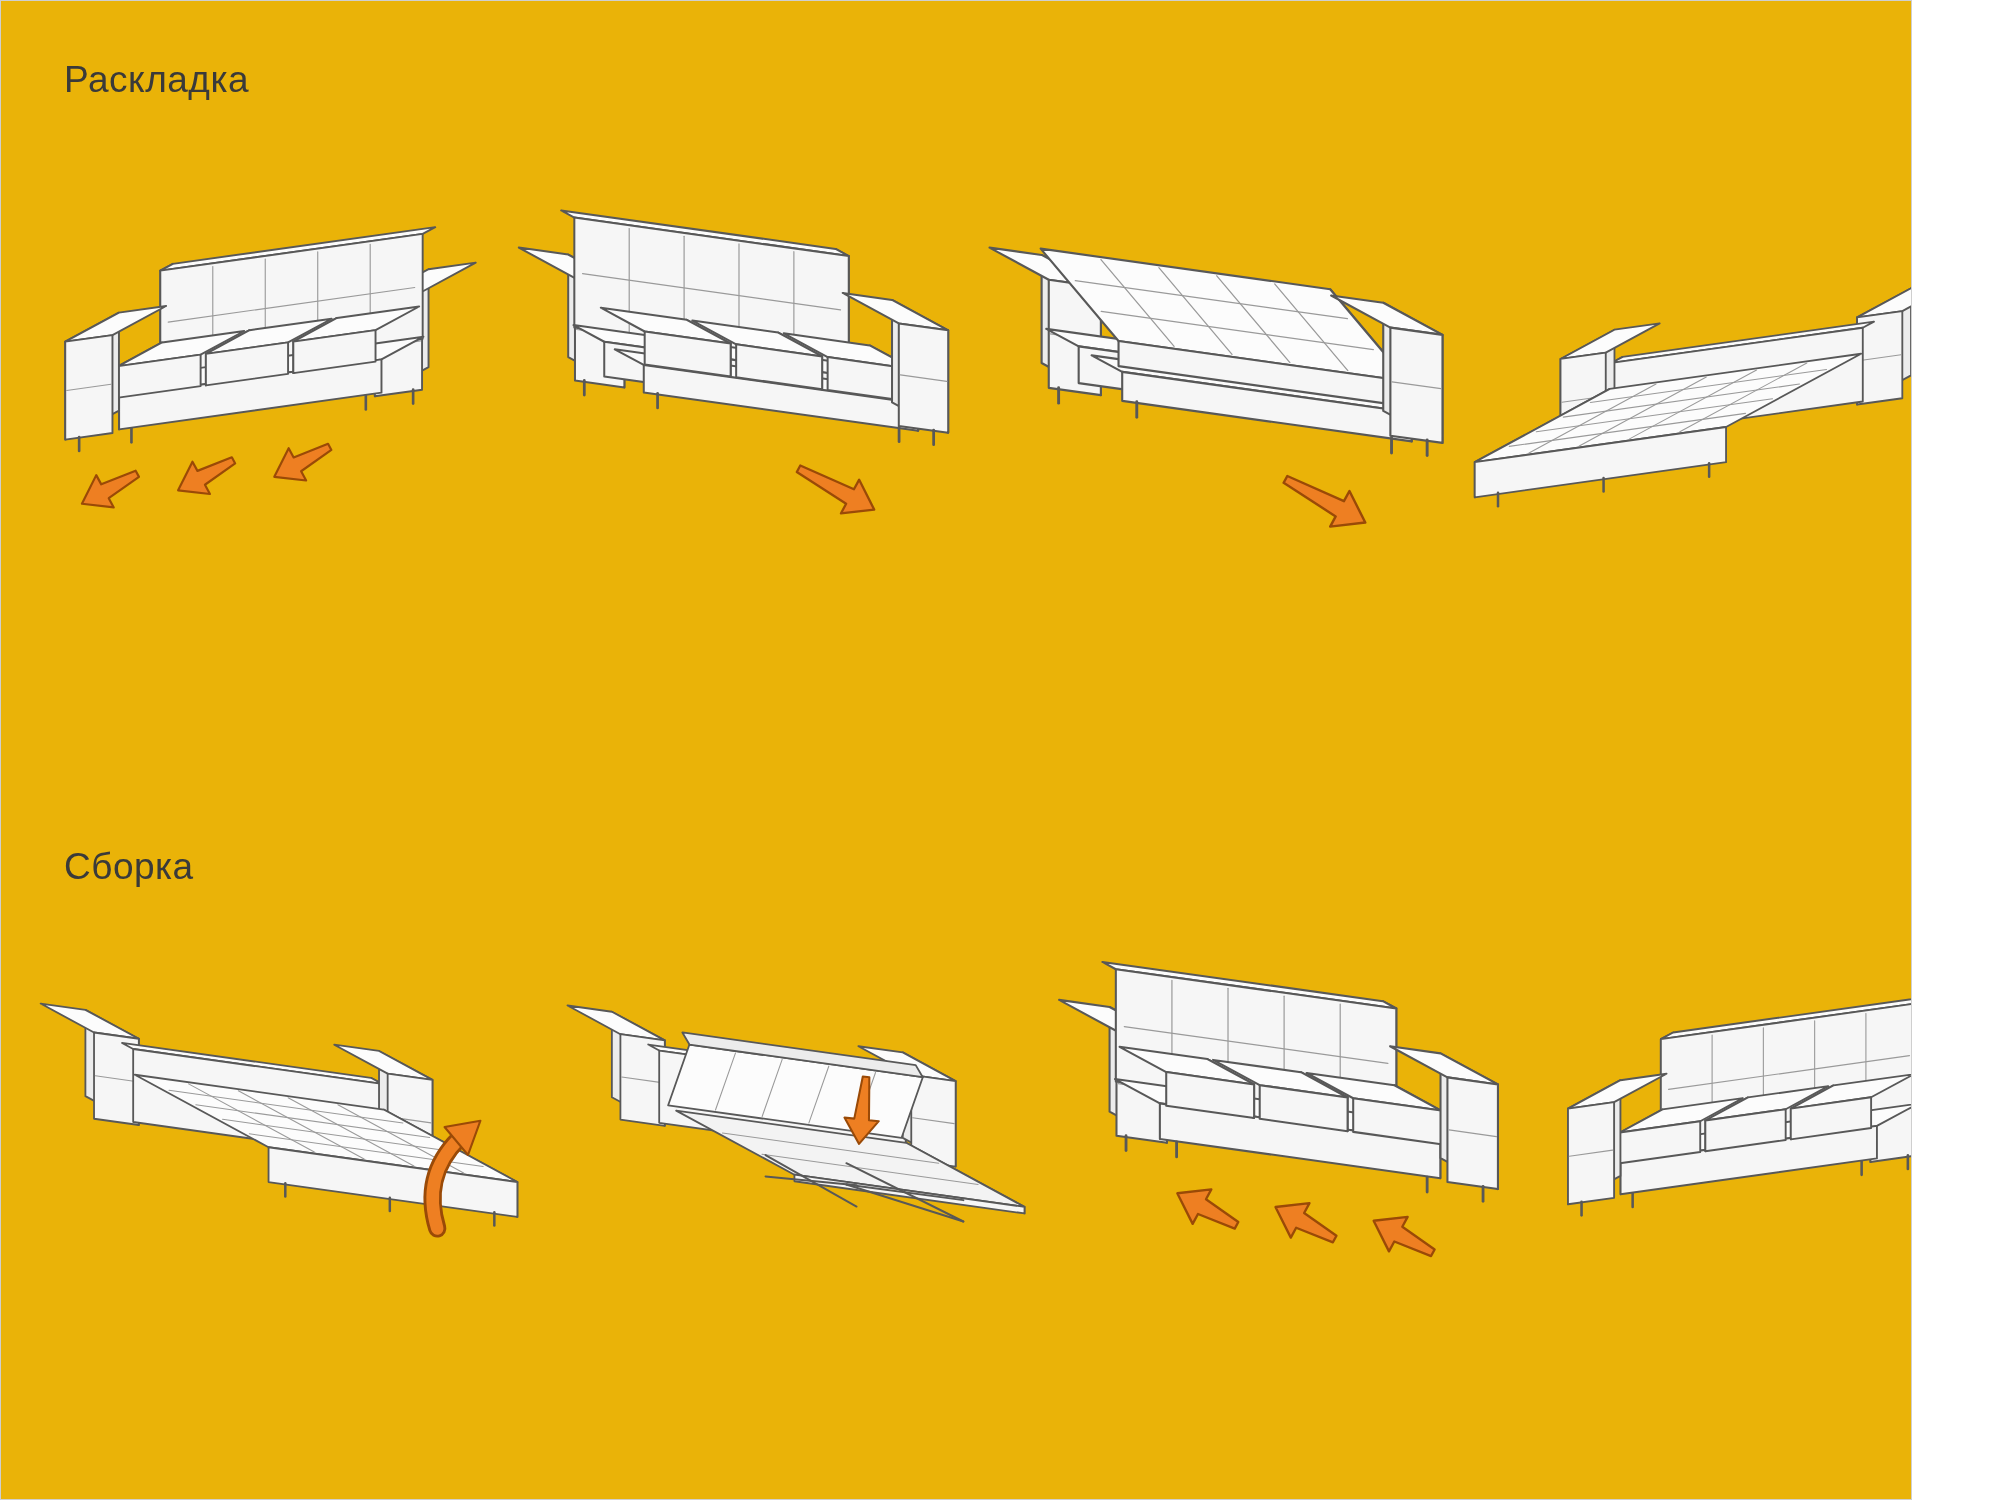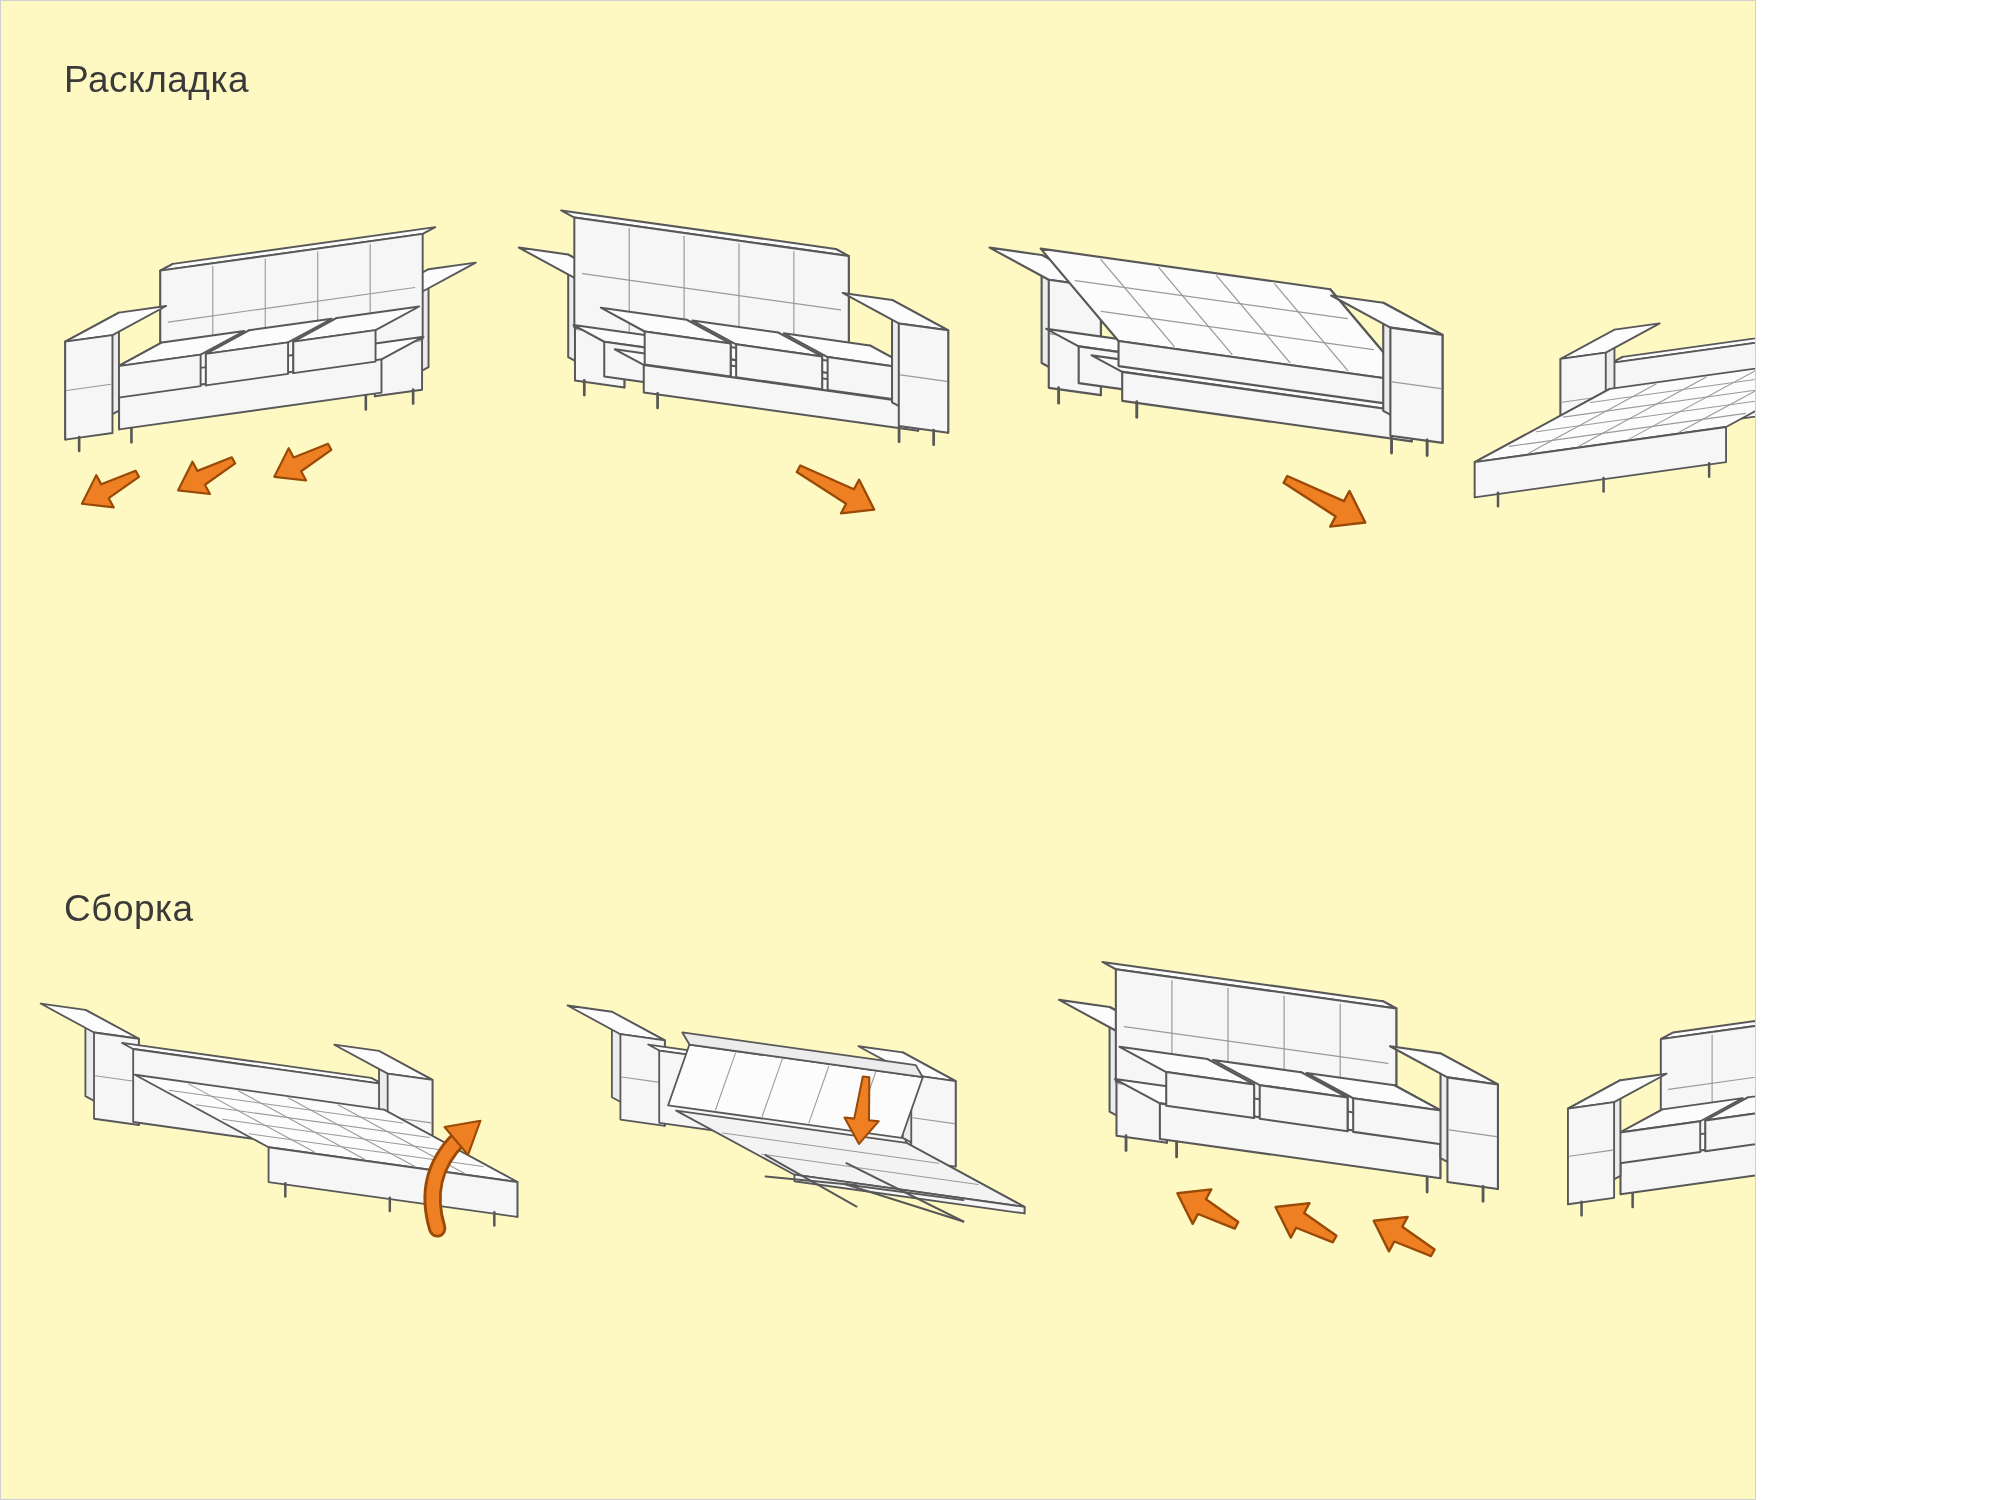--- a/index.html
+++ b/index.html
@@ -1,35 +1,35 @@
 <!DOCTYPE html>
 <html><head>
 <meta charset="utf-8">
 <style>
   html,body{margin:0;padding:0;background:#ffffff;}
   .canvas{
     position:relative;
-    width:1756px;height:1500px;
-    background:#fef9c3;
+    width:1912px;height:1500px;
+    background:#eab308;
     border:1px solid #cfcfcf;
     box-sizing:border-box;
     font-family:"Liberation Sans", sans-serif;
     overflow:hidden;
   }
   .section-title{
     position:absolute;
     left:63px;
     margin:0;
     font-size:37px;
     font-weight:400;
     color:#3a3a3a;
     letter-spacing:0.5px;
   }
   #title-unfold{top:58px;}
-  #title-fold{top:887px;}
+  #title-fold{top:845px;}
   figure.step{
     position:absolute;
     margin:0;padding:0;
   }
   figure.step svg{width:100%;height:100%;display:block;}
 </style>
 </head>
 <body>
 
 <div class="canvas">

